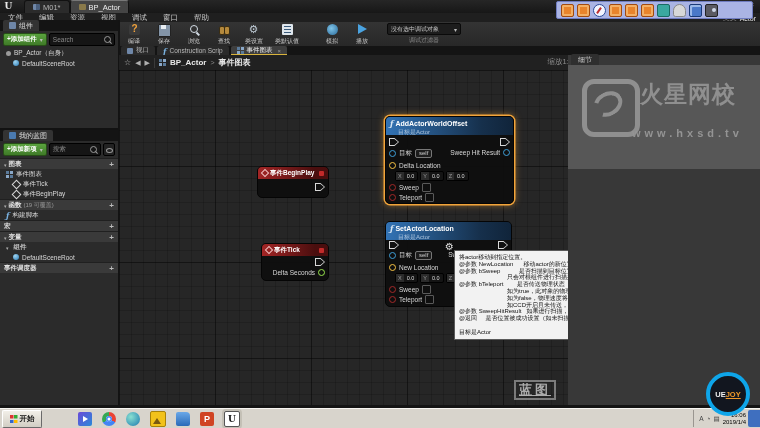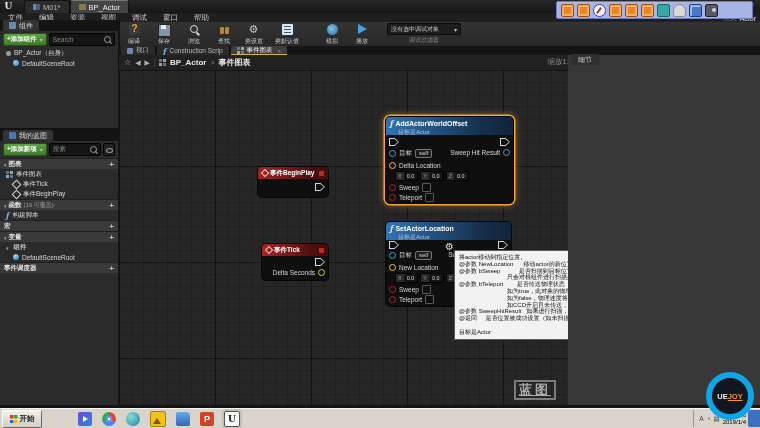--- a/index.html
+++ b/index.html
@@ -167,21 +167,21 @@
   .qi.pic{background:#f2c21a;border:1px solid #a8820a;}
   .qi.pic::after{content:"";position:absolute;left:2px;bottom:2px;border-left:4px solid transparent;border-right:4px solid transparent;border-bottom:6px solid #7a5a10;}
   .qi.folder{background:linear-gradient(#6aa8e8,#2a6ab8);border-radius:2px 4px 2px 2px;}
   .qi.ppt{background:#d04423;color:#fff;font:bold 9px "Liberation Sans",sans-serif;display:flex;align-items:center;justify-content:center;}
   .qi.ue{background:#fff;border:1px solid #555;box-shadow:0 0 0 2px #c4c0b6;display:flex;align-items:center;justify-content:center;color:#111;font:bold 9px "DejaVu Serif",serif;}
   .tray{position:absolute;right:14px;top:1px;height:17px;display:flex;align-items:center;gap:3px;border-left:1px solid #9a9690;padding-left:5px;}
   .trayico{font-size:6.5px;color:#444;}
   .clockblock{text-align:right;font-size:6px;line-height:6.5px;color:#000;}
   .bluestrip{position:absolute;right:0;top:1px;width:12px;height:17px;background:#3f6fbf;border-radius:2px 0 0 2px;}
 
-  .uejoy{left:706px;top:372px;width:36px;height:36px;border-radius:50%;background:#12161f;border:6px solid #0ea5e9;display:flex;align-items:center;justify-content:center;z-index:40;font-size:7.5px;font-weight:bold;}
+  .uejoy{left:706px;top:372px;width:36px;height:36px;border-radius:50%;background:#12161f;border:4px solid #0ea5e9;display:flex;align-items:center;justify-content:center;z-index:40;font-size:7.5px;font-weight:bold;}
   .uejoy .p1{color:#f0f0f0;} .uejoy .p2{color:#f09a2a;text-decoration:underline;}
 </style>
 </head>
 <body>
 
 <div id="screen">
 
   <div class="abs titlebar">
     <div class="abs uelogo">U</div>
     <div class="abs flex" style="left:24px;top:0;height:13px;">
@@ -546,20 +546,25 @@
       <div></div>
       <div>目标是Actor</div>
     </div>
 
     <div class="bpmark">蓝图</div>
   </div>
 
   <div class="abs rightpanel">
     <div class="rp-tabstrip"></div>
     <div class="dtab">细节</div>
+    <div class="wmarea">
+      <div class="wmlogo"></div>
+      <div class="wmname">火星网校</div>
+      <div class="wmurl">www.hxsd.tv</div>
+    </div>
   </div>
 
   <div class="abs uejoy">
     <span class="p1">UE</span>
       <span class="p2">JOY</span>
   </div>
 
   <div class="abs" style="left:0;top:405px;width:760px;height:3px;background:#141414;"></div>
 
   <div class="abs taskbar">

